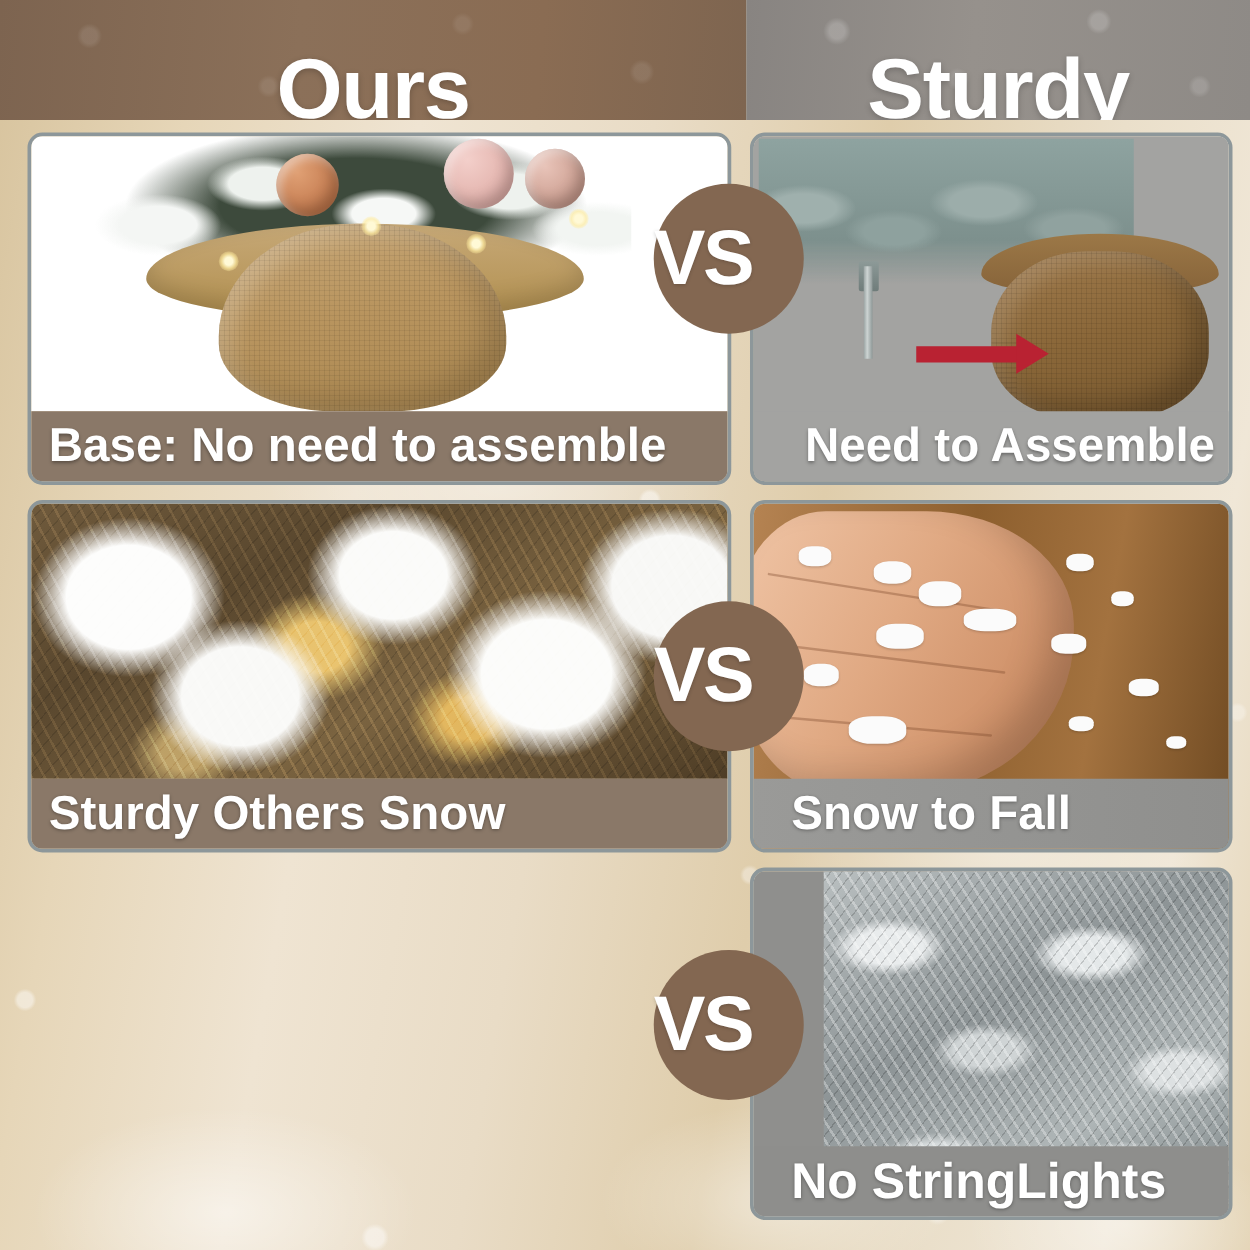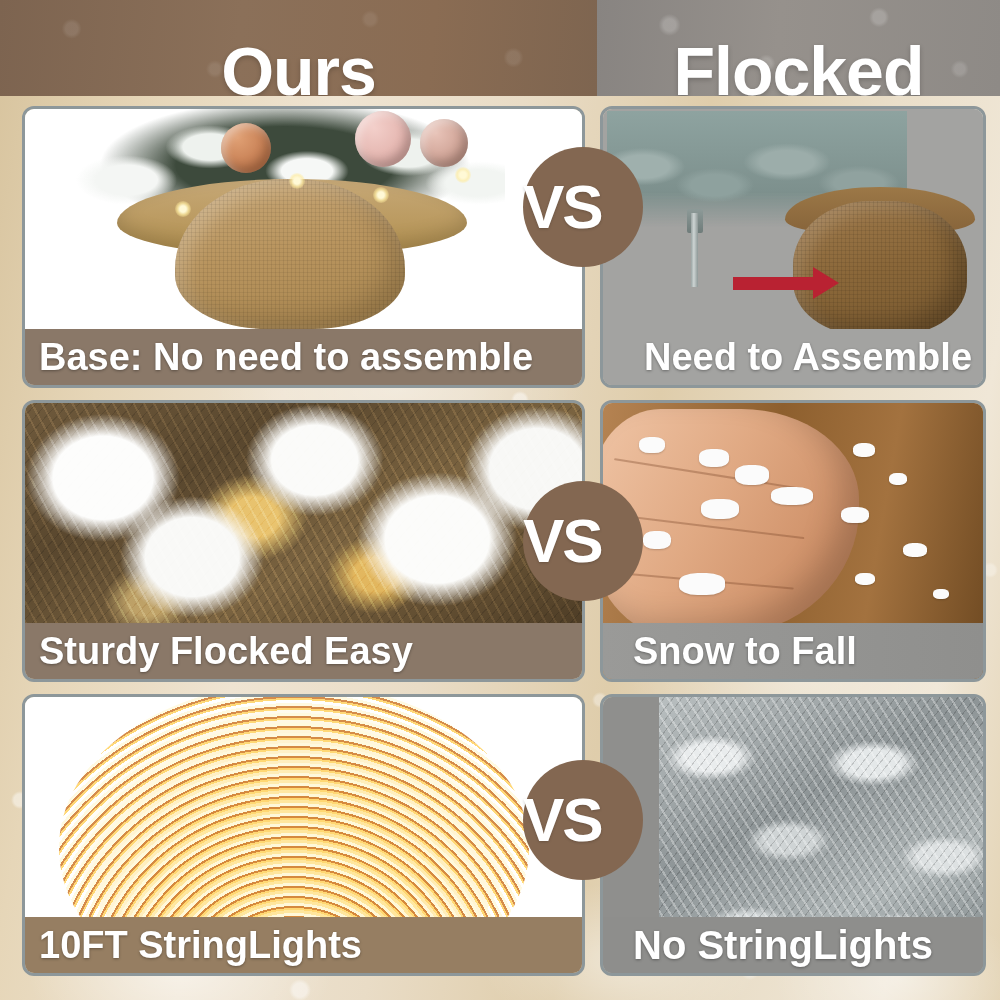--- a/index.html
+++ b/index.html
@@ -407,21 +407,21 @@
 
 <div id="page">
 
   <div class="page-bg"></div>
 
   <div class="header">
     <div class="header-half ours">
       <div class="header-title">Ours</div>
     </div>
     <div class="header-half others">
-      <div class="header-title">Flocked</div>
+      <div class="header-title">Sturdy</div>
     </div>
   </div>
 
   <div class="rows">
 
     <div class="row r1">
 
       <div class="panel left">
         <div class="panel-media img-tree-base">
           <div class="foliage"></div>
@@ -458,21 +458,21 @@
       <div class="vs-badge vs-r1">
         <span>VS</span>
       </div>
     </div>
 
     <div class="row r2">
 
       <div class="panel left">
         <div class="panel-media img-flock-closeup"></div>
         <div class="caption brown">
-          <span class="caption-text">Sturdy Flocked Easy</span>
+          <span class="caption-text">Sturdy Others Snow</span>
         </div>
       </div>
 
       <div class="panel right">
         <div class="panel-media img-hand-snow">
           <div class="hand"></div>
           <div class="finger-sep" style="left:10px;top:70px;width:190px;transform:rotate(9deg);"></div>
           <div class="finger-sep" style="left:2px;top:122px;width:200px;transform:rotate(7deg);"></div>
           <div class="finger-sep" style="left:-4px;top:176px;width:195px;transform:rotate(5deg);"></div>
           <div class="flake" style="left:36px;top:34px;width:26px;height:16px;"></div>
@@ -494,29 +494,20 @@
         </div>
       </div>
 
       <div class="vs-badge vs-r2">
         <span>VS</span>
       </div>
     </div>
 
     <div class="row r3">
 
-      <div class="panel left">
-        <div class="panel-media img-string-lights">
-          <div class="coil-glow"></div>
-          <div class="coil"></div>
-        </div>
-        <div class="caption brownish-wood">
-          <span class="caption-text">10FT StringLights</span>
-        </div>
-      </div>
 
       <div class="panel right">
         <div class="panel-media img-gray-branches">
           <div class="tex"></div>
           <div class="caption overlay g3">
             <span class="caption-text sm">No StringLights</span>
           </div>
         </div>
       </div>
 

